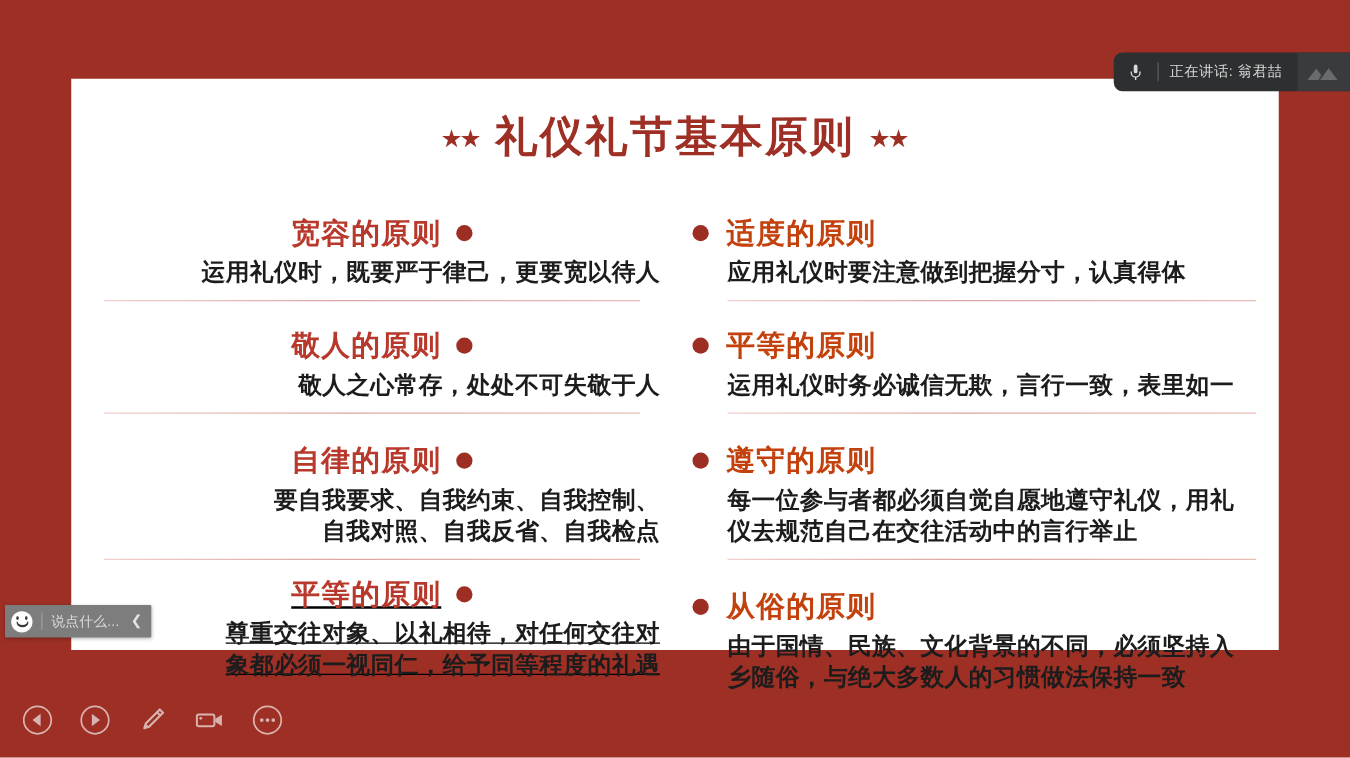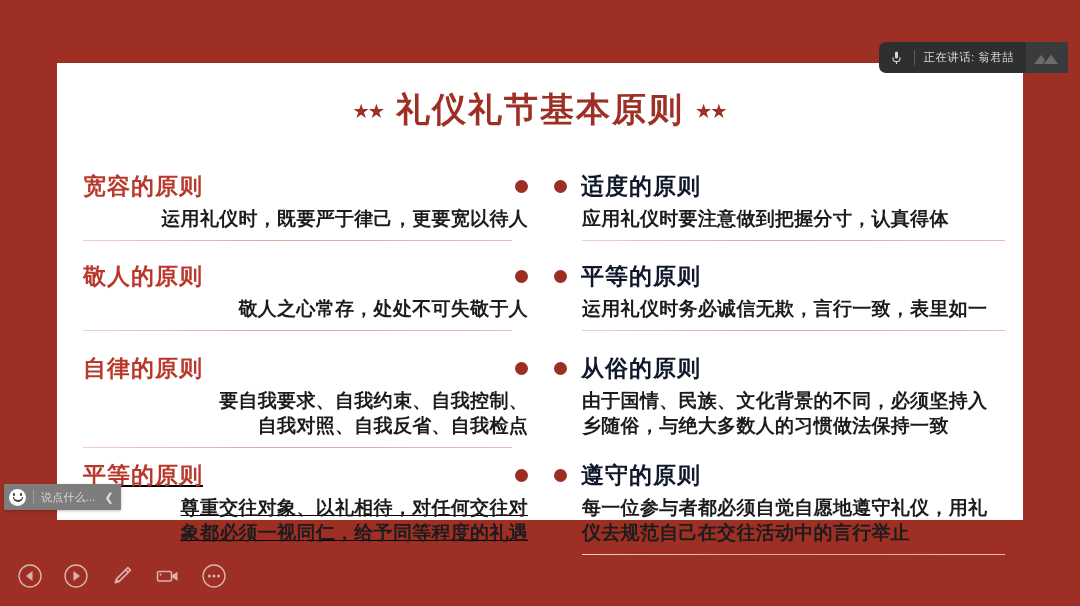--- a/index.html
+++ b/index.html
@@ -59,32 +59,32 @@
   .item { position: relative; }
   .col-left  .item { padding-bottom: 6px; }
   .col-right .item { padding-bottom: 6px; }
 
   
   .head-row {
     display: flex;
     align-items: center;
     height: 34px;
   }
-  .col-left .head-row  { justify-content: space-between; }
+  .col-left .head-row  { justify-content: center; }
   .col-right .head-row { justify-content: flex-start; }
 
   .principle {
     font-family: "Liberation Serif", "DejaVu Serif", serif;
     font-weight: bold;
     font-size: 23px;
     color: #b8392c;
     letter-spacing: 1px;
     white-space: nowrap;
   }
-  .col-right .principle { color: #0f172a; font-family: Liberation Mono, monospace; }
+  .col-right .principle { color: #c2410c; font-family: Liberation Mono, monospace; }
 
   .bullet {
     width: 13px;
     height: 13px;
     border-radius: 50%;
     background: #9c2e24;
     flex: 0 0 auto;
   }
   .col-left  .bullet { margin-left: 12px; }
   .col-right .bullet { margin-right: 14px; }
@@ -116,21 +116,21 @@
   .col-left  .item-1 { margin-top: 12px; }
   .col-right .item-1 { margin-top: 12px; }
   .col-left  .item-2 { margin-top: 14px; }
   .col-right .item-2 { margin-top: 14px; }
   .col-left  .item-3 { margin-top: 4px; text-decoration: underline; }
   .col-right .item-3 { margin-top: 14px; }
 
   
   #speaking-bar {
     position: absolute;
-    right: 12px;
+    right: 0px;
     top: 42px;
     height: 31px;
     display: flex;
     align-items: center;
     background: #2e2f31;
     border-radius: 7px 0 0 7px;
     padding: 0 0 0 10px;
     color: #e9e9e9;
     font-size: 11.5px;
     overflow: hidden;
@@ -307,38 +307,38 @@
 
       <div class="item item-1">
         <div class="head-row">
           <span class="bullet"></span>
           <span class="principle">平等的原则</span>
         </div>
         <div class="desc">运用礼仪时务必诚信无欺，言行一致，表里如一</div>
         <div class="rule"></div>
       </div>
 
+      <div class="item item-2">
+        <div class="head-row">
+          <span class="bullet"></span>
+          <span class="principle">遵守的原则</span>
+        </div>
+        <div class="desc">每一位参与者都必须自觉自愿地遵守礼仪，用礼
+仪去规范自己在交往活动中的言行举止</div>
+        <div class="rule"></div>
+      </div>
+
       <div class="item item-3">
         <div class="head-row">
           <span class="bullet"></span>
           <span class="principle">从俗的原则</span>
         </div>
         <div class="desc">由于国情、民族、文化背景的不同，必须坚持入
 乡随俗，与绝大多数人的习惯做法保持一致</div>
 
-      </div>
-
-      <div class="item item-2">
-        <div class="head-row">
-          <span class="bullet"></span>
-          <span class="principle">遵守的原则</span>
-        </div>
-        <div class="desc">每一位参与者都必须自觉自愿地遵守礼仪，用礼
-仪去规范自己在交往活动中的言行举止</div>
-        <div class="rule"></div>
       </div>
 
     </div>
   </div>
 </div>
 
 <div id="speaking-bar">
   <span class="mic-icon">
     <svg width="9" height="14" viewBox="0 0 9 14" fill="none">
       <rect x="3" y="0.6" width="3" height="7" rx="1.5" fill="#d9d9d9"></rect>

